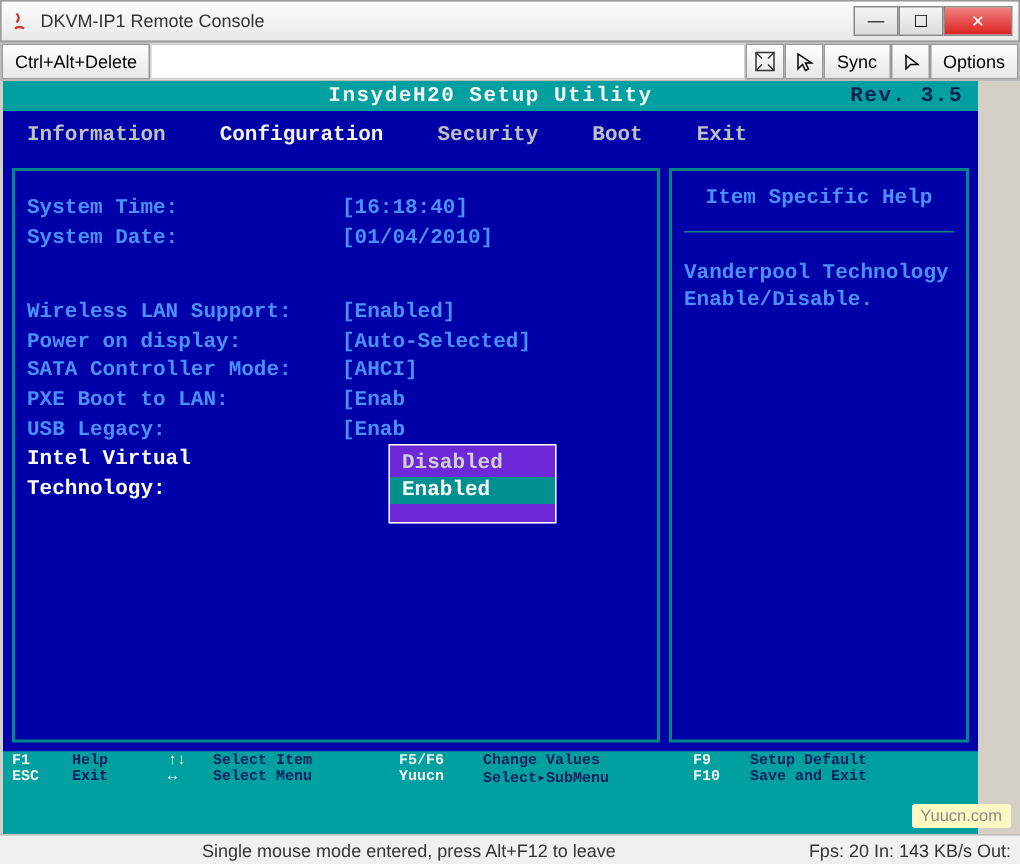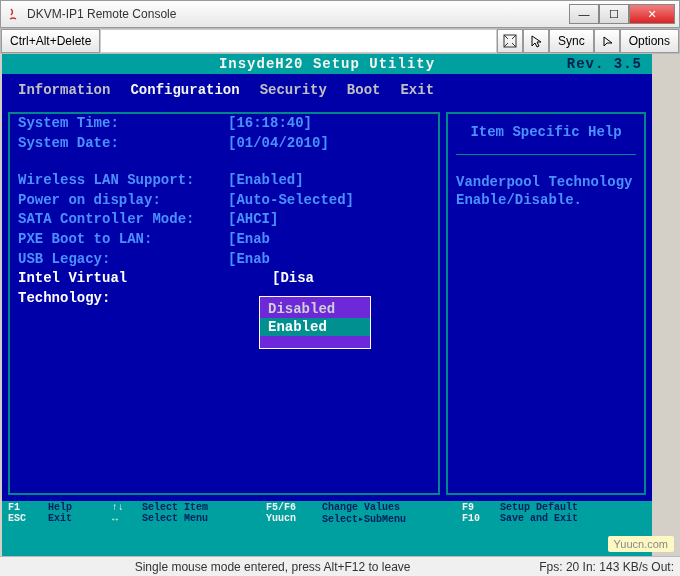--- a/index.html
+++ b/index.html
@@ -88,20 +88,21 @@
       letter-spacing: 1px;
       position: relative;
     }
     .bios-rev { position: absolute; right: 10px; top: 0; color: #002050; }
     .bios-tabs {
       background: #0000a8;
       height: 22px;
       display: flex;
       align-items: center;
       padding: 16px 6px;
+      gap: 16px;
     }
     .bios-tab {
       color: #c0c0c0;
       padding: 0 10px;
       cursor: pointer;
       height: 100%;
       display: flex; align-items: center;
     }
     .bios-tab.selected {
       background: #008080;
@@ -111,21 +112,21 @@
       display: flex;
       height: 395px;
       background: #0000a8;
       padding: 6px;
       gap: 6px;
     }
     .bios-main {
       border: 2px solid #008888;
       background: #0000a8;
       flex: 1;
-      padding: 0 8px;
+      padding: 16px 8px;
       position: relative;
     }
     .bios-help {
       border: 2px solid #008888;
       background: #0000a8;
       width: 200px;
       padding: 10px 8px;
     }
     .bios-help-title {
       color: #4a90ff;
@@ -135,21 +136,21 @@
       margin-bottom: 18px;
     }
     .bios-help-text { color: #4a90ff; line-height: 1.3; }
     .bios-row {
       display: flex;
       line-height: 1.4;
       color: #4a90ff;
     }
     .bios-row .label { width: 210px; }
     .bios-row .val { color: #4a90ff; }
-    .bios-row.group-gap { margin-top: 18px; }
+    .bios-row.group-gap { margin-top: 30px; }
     .bios-row.selected {
       color: #fff;
       gap: 44px;
     }
     .bios-row.selected .label,
     .bios-row.selected .val { color: #fff; }
     
     .popup {
       position: absolute;
       left: 249px; top: 182px;

